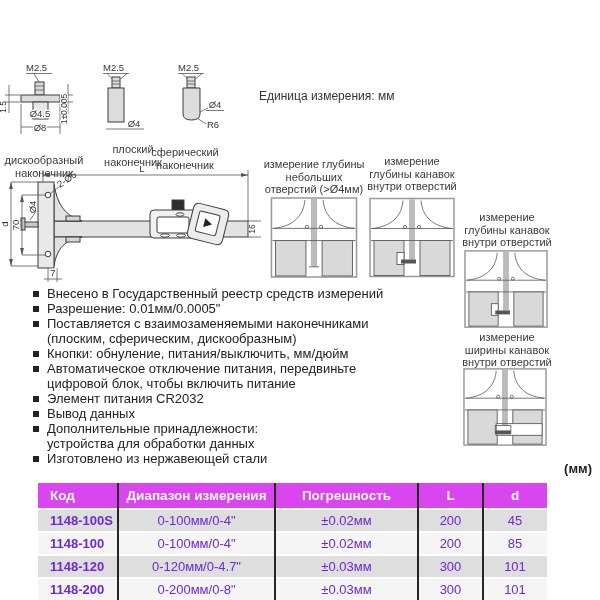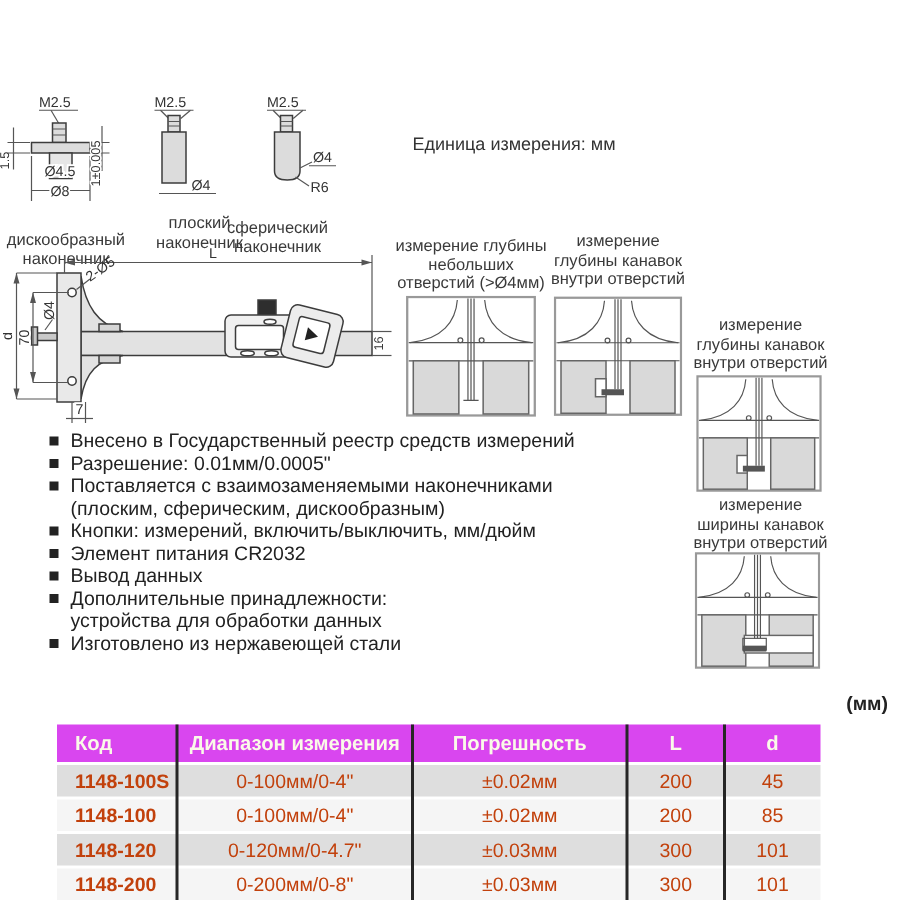--- a/index.html
+++ b/index.html
@@ -2,21 +2,21 @@
 <html><head>
 <meta charset="utf-8">
 <style>
   html,body{margin:0;padding:0;background:#fff;}
   #page{position:relative;width:600px;height:600px;background:#fff;overflow:hidden;
         font-family:"Liberation Sans","DejaVu Sans",sans-serif;color:#222;}
   
   .title{position:absolute;left:3px;top:4px;font-size:20px;font-weight:bold;
          line-height:24px;color:#3a3331;letter-spacing:.2px;}
   
-  .unit-note{position:absolute;left:275px;top:89px;font-size:12px;color:#333;}
+  .unit-note{position:absolute;left:259px;top:89px;font-size:12px;color:#333;}
   
   svg{position:absolute;}
   .tips-svg{left:0;top:56px;}
   .caliper-svg{left:2px;top:162px;}
   svg text{font-family:"Liberation Sans","DejaVu Sans",sans-serif;fill:#333;}
   .dimtxt{font-size:9.5px;}
   .dimtxt-s{font-size:8.5px;}
   .thin{stroke:#555;stroke-width:.8;fill:none;}
   .part{stroke:#3c3c3c;stroke-width:1;}
   
@@ -40,21 +40,21 @@
   .feature::before{content:"";position:absolute;left:0;top:4.5px;width:6px;height:6px;background:#222;}
   
   .mm-note{position:absolute;left:532px;top:461px;width:60px;text-align:right;
            font-size:13px;font-weight:bold;color:#222;}
   
   .tbl{position:absolute;left:38px;top:483px;width:509px;}
   .tr{display:grid;grid-template-columns:80px 157px 143px 65px 64px;margin-bottom:2px;}
   .tr:last-child{margin-bottom:0;}
   .th{background:#d946ef;color:#fafae8;font-weight:bold;font-size:13.5px;
       height:25px;line-height:25px;text-align:center;}
-  .td{font-size:13px;height:21px;line-height:21px;text-align:center;color:#c2410c;}
+  .td{font-size:13px;height:21px;line-height:21px;text-align:center;color:#6d28d9;}
   .row-a .td{background:#dedede;}
   .row-b .td{background:#f5f5f5;}
   .cell-code{text-align:left;padding-left:12px;font-weight:bold;}
   .th.cell-code{font-weight:bold;}
   .vline{position:absolute;top:0;width:2px;height:117px;background:#262626;}
 </style>
 </head>
 <body>
 
 <div id="page">
@@ -260,21 +260,22 @@
     <line class="thin" x1="45" y1="2" x2="45" y2="59"></line>
     <line class="thin" x1="43" y1="2" x2="43" y2="59"></line>
     <rect class="thin" x="33" y="59" width="16" height="8" fill="#e8e8e8"></rect>
     <rect x="33" y="64" width="16" height="4" fill="#555"></rect>
   </svg>
 
   <div class="features">
       <div class="feature">Внесено в Государственный реестр средств измерений</div>
       <div class="feature">Разрешение: 0.01мм/0.0005"</div>
       <div class="feature">Поставляется с взаимозаменяемыми наконечниками<br>(плоским, сферическим, дискообразным)</div>
-      <div class="feature">Кнопки: измерений, включить/выключить, мм/дюйм</div>
+      <div class="feature">Кнопки: обнуление, питания/выключить, мм/дюйм</div>
+      <div class="feature">Автоматическое отключение питания, передвиньте<br>цифровой блок, чтобы включить питание</div>
       <div class="feature">Элемент питания CR2032</div>
       <div class="feature">Вывод данных</div>
       <div class="feature">Дополнительные принадлежности:<br>устройства для обработки данных</div>
       <div class="feature">Изготовлено из нержавеющей стали</div>
     </div>
 
   <div class="mm-note">(мм)</div>
 
   <div class="tbl">
     <div class="vline" style="left:79px"></div>

